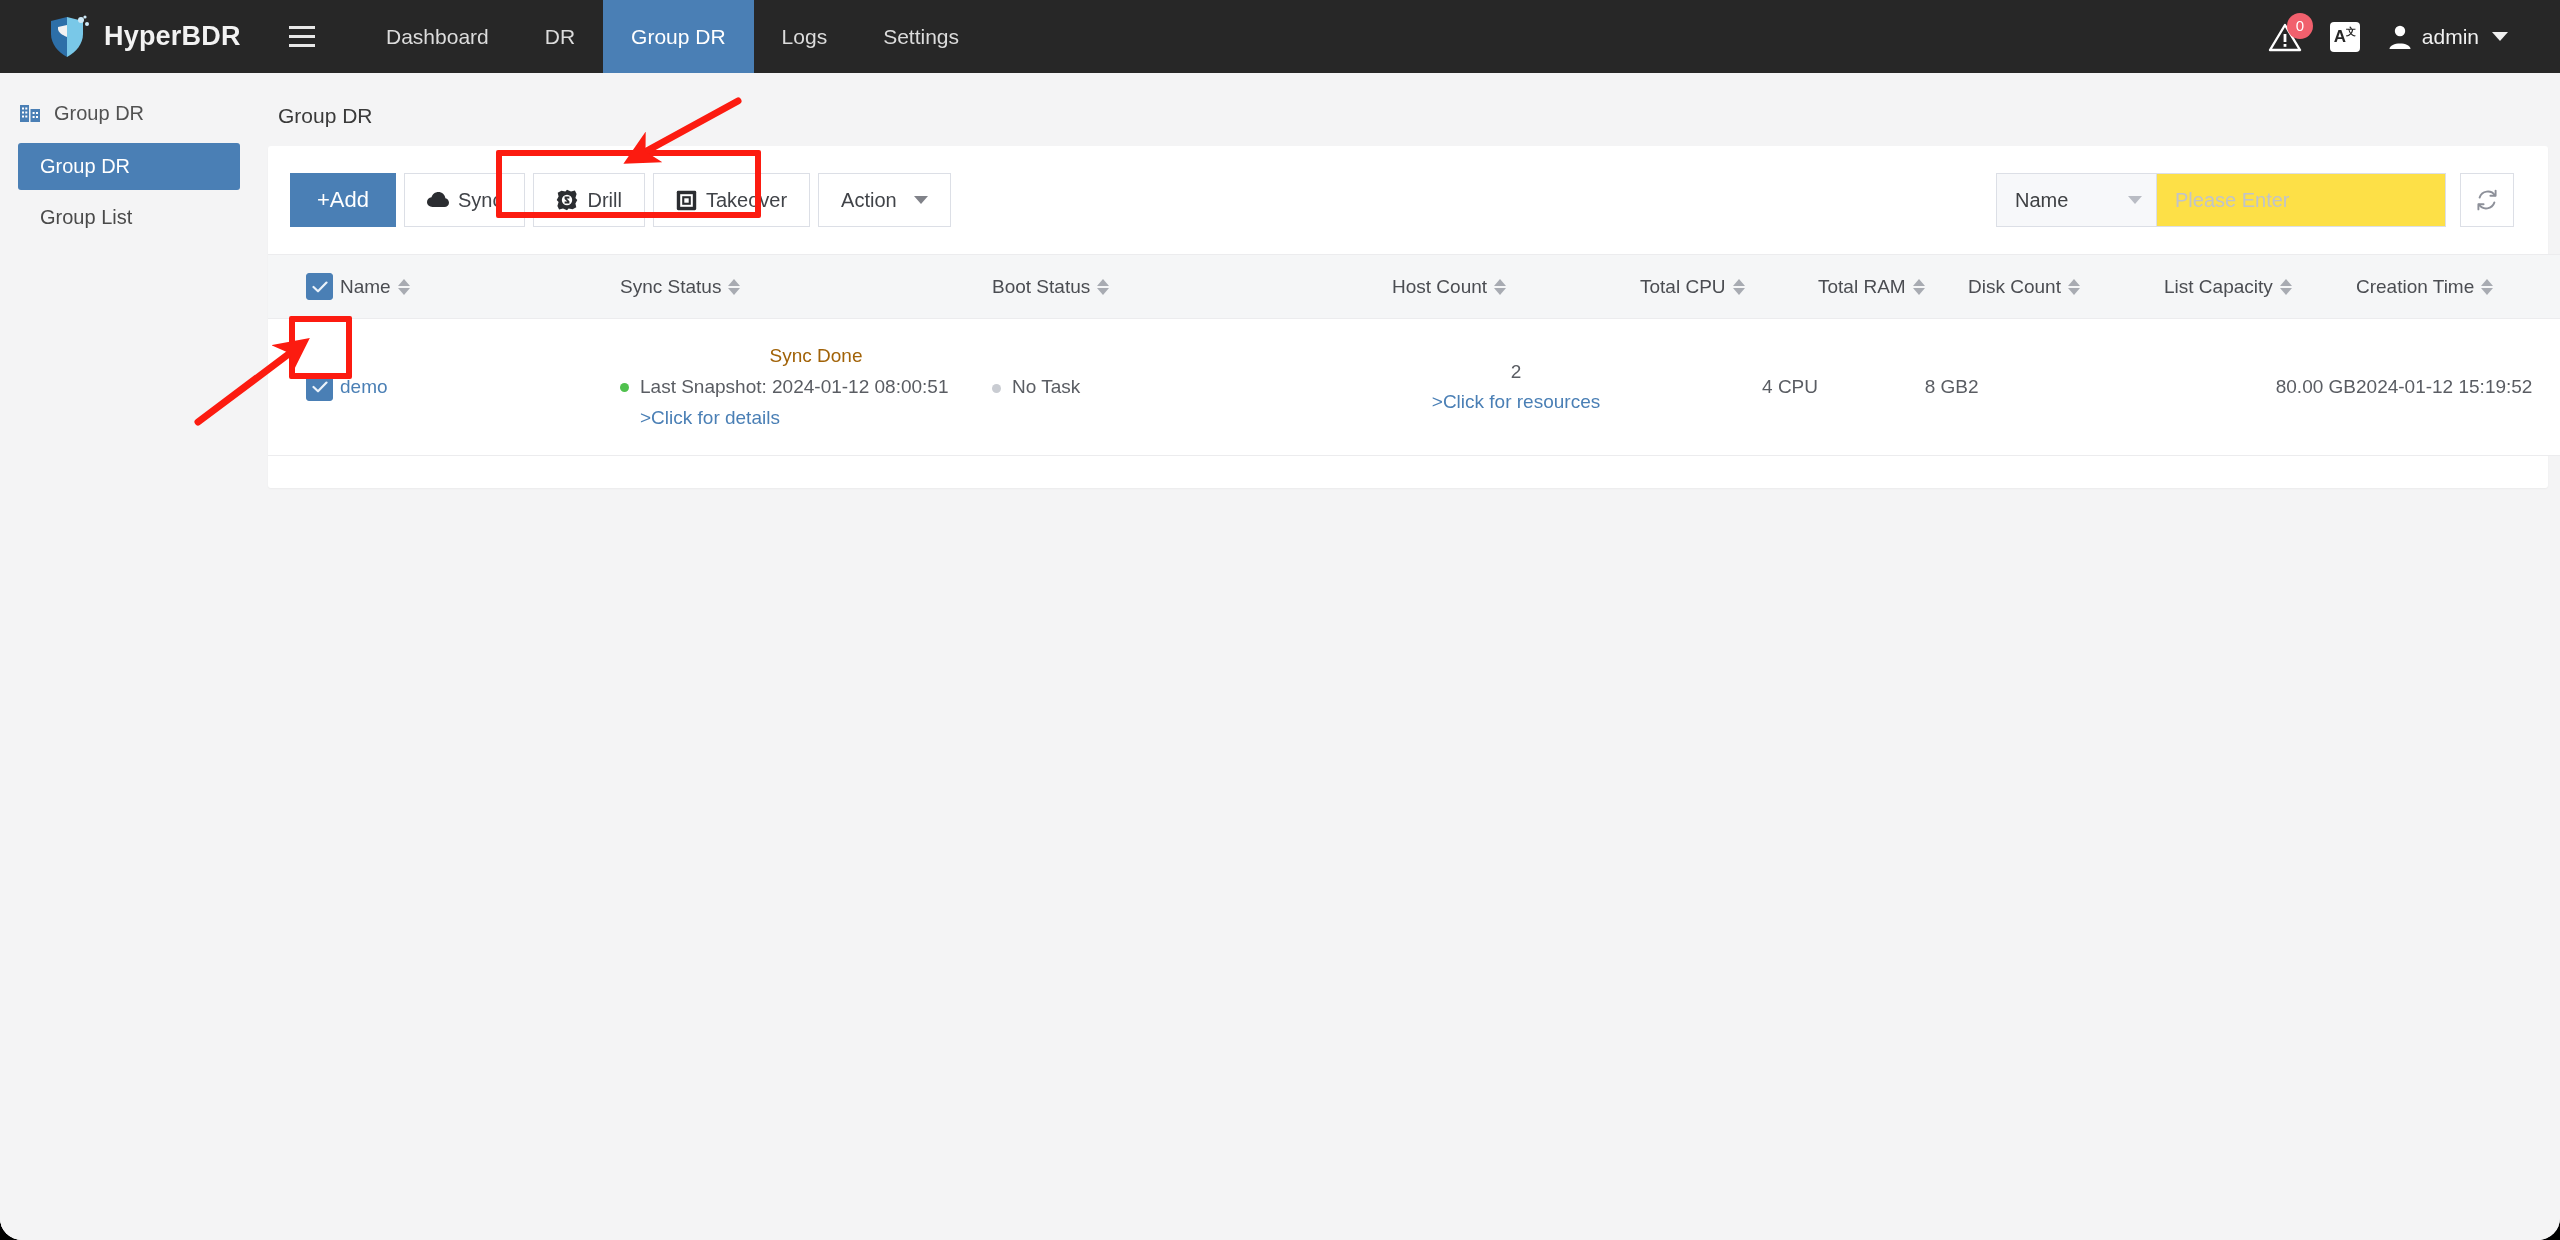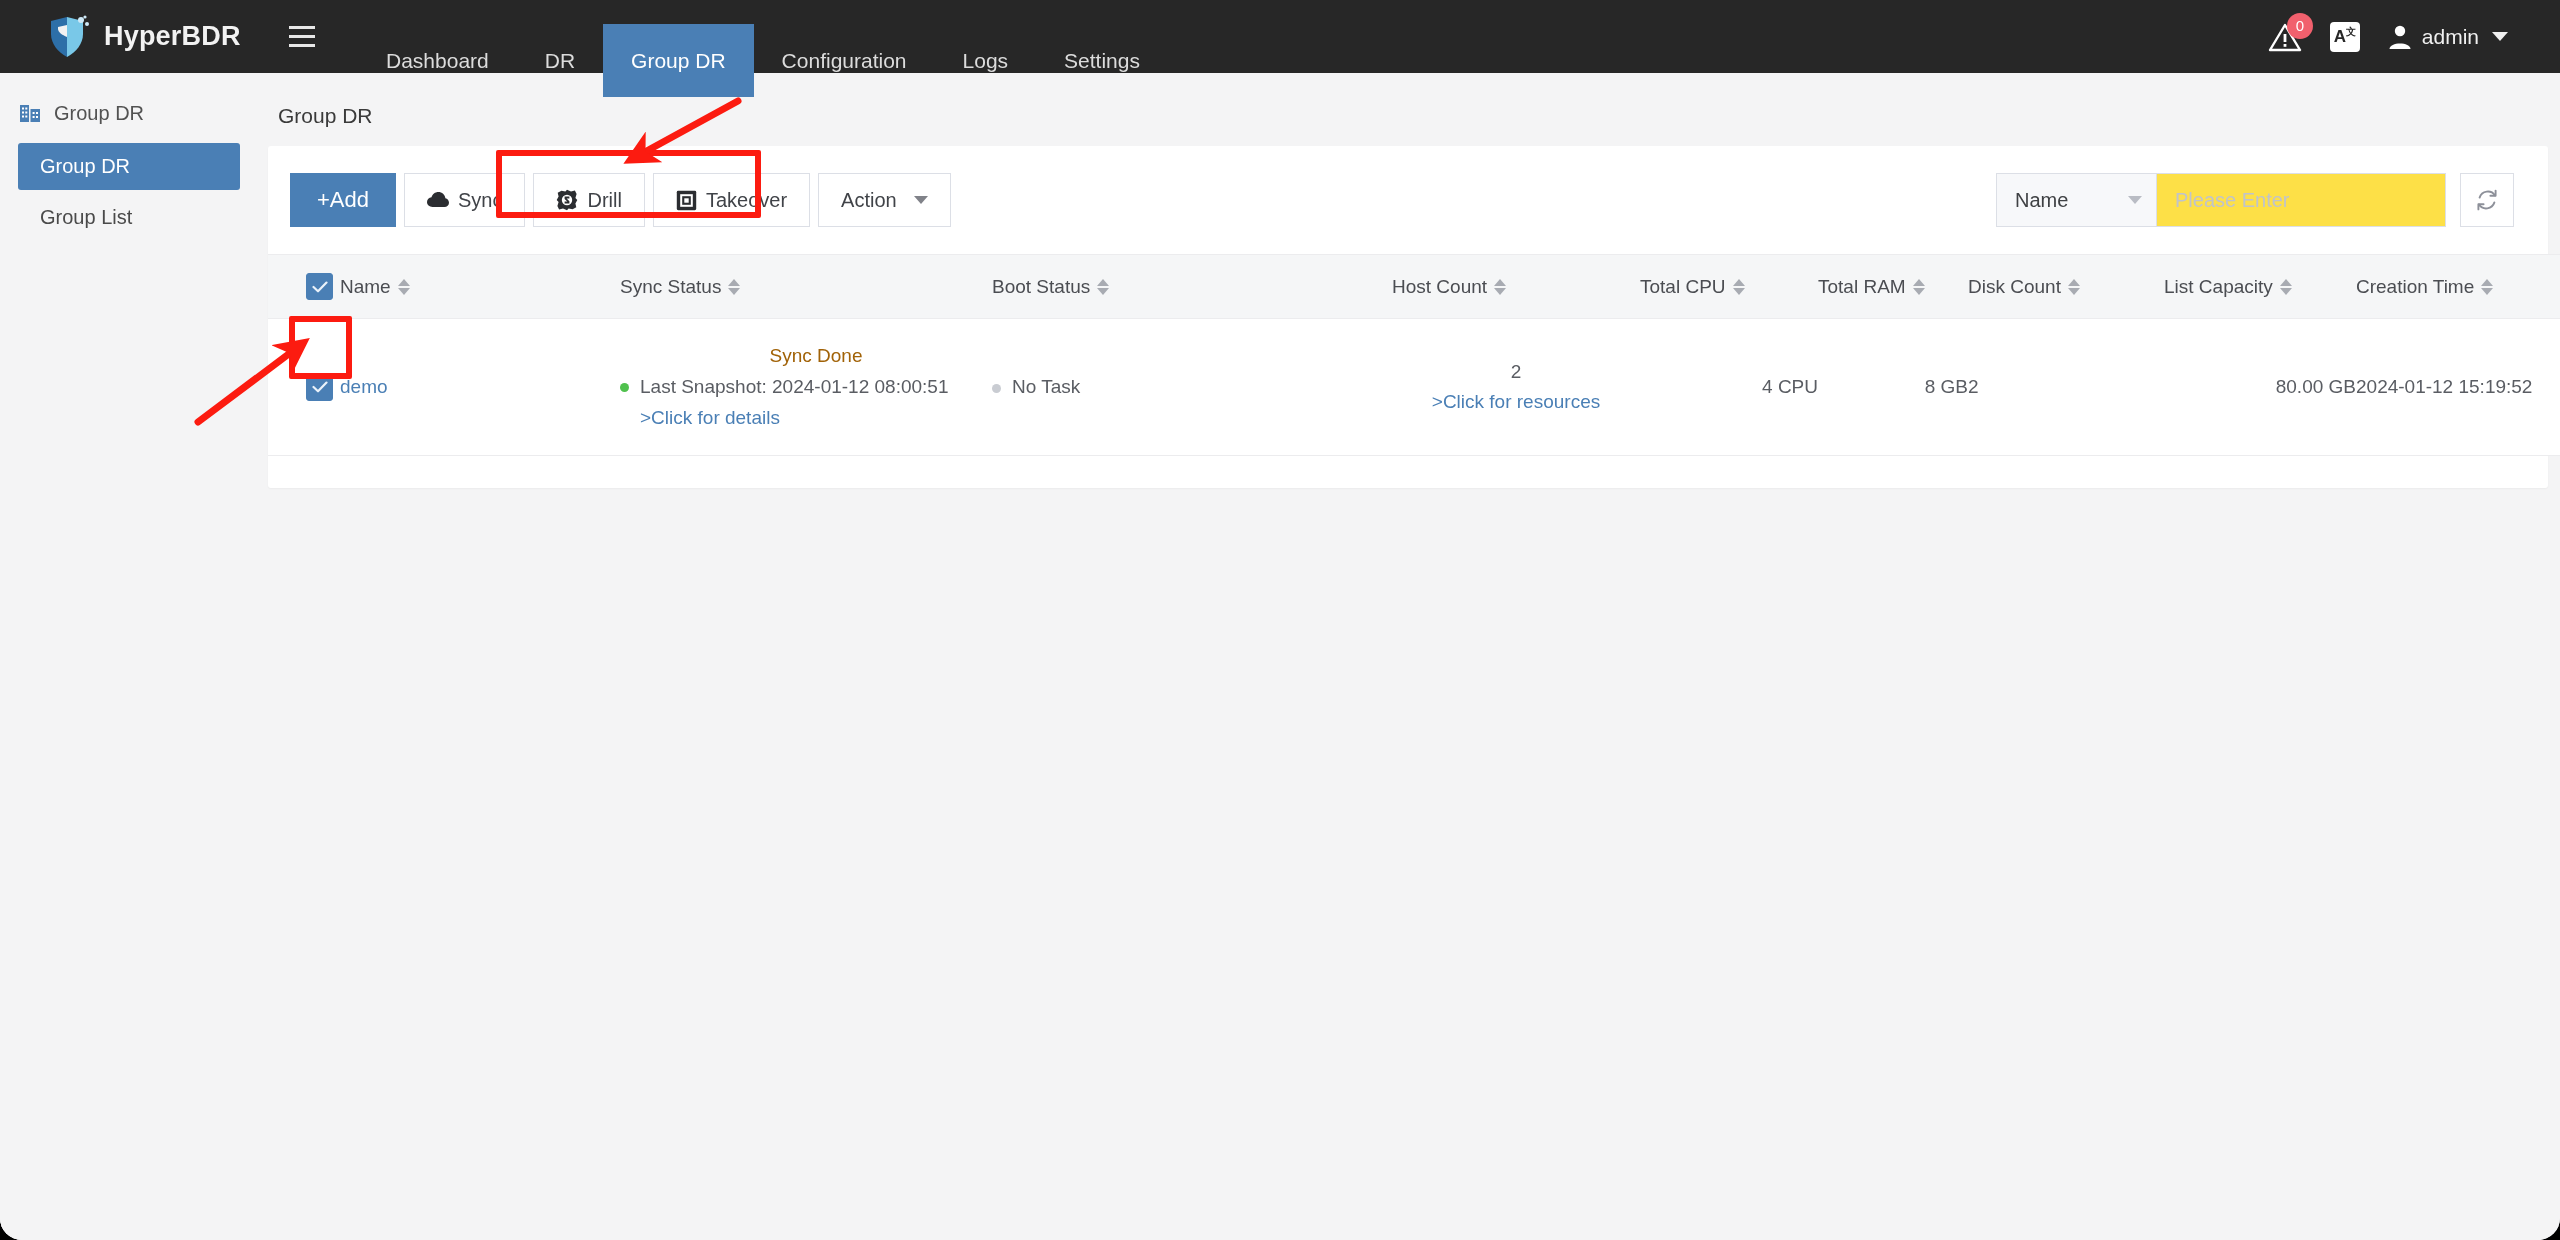--- a/index.html
+++ b/index.html
@@ -52,21 +52,20 @@
 
   .navlinks { display: flex; align-items: stretch; height: 73px; margin-left: 30px; }
   .navlink {
     display: flex; align-items: center;
     padding: 0 28px;
     height: 73px;
     font-size: 21px;
     color: #dcdcdc;
     cursor: pointer;
     white-space: nowrap;
-    margin-top: 24px;
   }
   .navlink.active { background: #4a7fb5; color: #ffffff; }
 
   .nav-right {
     margin-left: auto;
     display: flex;
     align-items: center;
     gap: 28px;
     padding-right: 52px;
   }
@@ -328,21 +327,20 @@
     <div class="hamburger">
       <i></i>
         <i></i>
         <i></i>
     </div>
 
     <div class="navlinks">
       <div class="navlink">Dashboard</div>
       <div class="navlink">DR</div>
       <div class="navlink active">Group DR</div>
-      <div class="navlink">Configuration</div>
       <div class="navlink">Logs</div>
       <div class="navlink">Settings</div>
     </div>
 
     <div class="nav-right">
       <div class="bell-wrap">
         <svg width="34" height="34" viewBox="0 0 34 34">
           <path d="M17 5 L32 30 L2 30 Z" fill="none" stroke="#ffffff" stroke-width="2.4" stroke-linejoin="round"></path>
           <rect x="15.6" y="14" width="2.8" height="8" fill="#ffffff"></rect>
           <rect x="15.6" y="24" width="2.8" height="2.8" fill="#ffffff"></rect>

